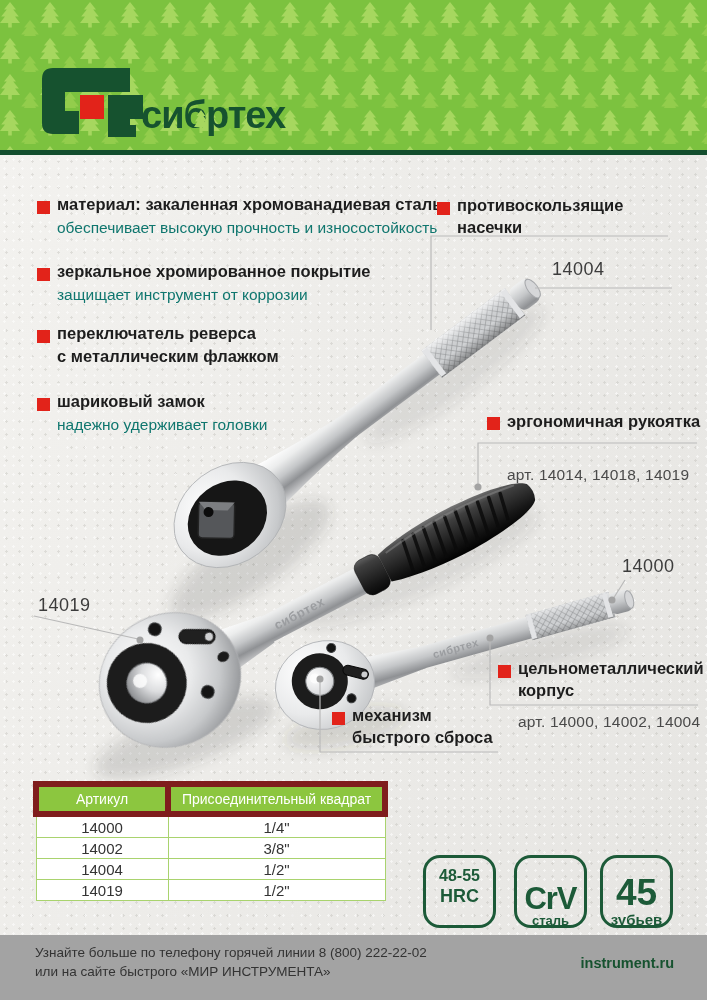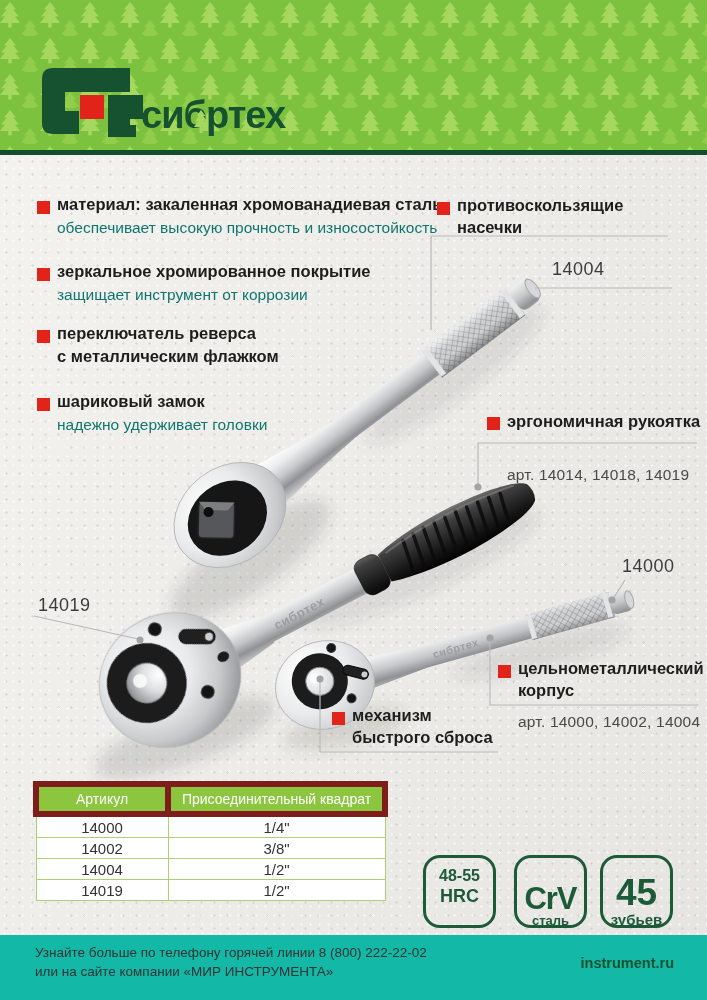--- a/index.html
+++ b/index.html
@@ -47,21 +47,21 @@
   
   .badge{position:absolute;top:855px;width:73px;height:73px;border:3px solid #1c5a38;
          border-radius:17px;box-sizing:border-box;color:#1c5a38;text-align:center;
          font-weight:700;z-index:3;background:transparent}
   .badge span{display:block;line-height:1}
   .b1 .v{font-size:16px;margin-top:10px}.b1 .u{font-size:18px;margin-top:3px}
   .b2 .v{font-size:31px;margin-top:25px;letter-spacing:-1px}.b2 .u{font-size:13px;margin-top:0}
   .b3 .v{font-size:37px;margin-top:16px}.b3 .u{font-size:15px;margin-top:1px}
 
   
-  .footer{position:absolute;top:935px;left:0;width:707px;height:65px;background:#14b8a6;z-index:3}
+  .footer{position:absolute;top:935px;left:0;width:707px;height:65px;background:#a3a3a3;z-index:3}
   .foot-line{position:absolute;left:35px;font-size:13.5px;color:#333;white-space:nowrap}
   .site{position:absolute;right:33px;top:20px;font-size:14.5px;font-weight:700;color:#16522f}
 </style>
 </head>
 <body>
 
 <div class="photo-bg"></div>
 
 <div class="hdr">
   <svg class="pat" width="707" height="150">
@@ -313,15 +313,15 @@
   <span class="v">CrV</span>
   <span class="u">сталь</span>
 </div>
 <div class="badge b3" style="left:600px">
   <span class="v">45</span>
   <span class="u">зубьев</span>
 </div>
 
 <div class="footer">
   <div class="foot-line" style="top:10px">Узнайте больше по телефону горячей линии 8 (800) 222-22-02</div>
-  <div class="foot-line" style="top:29px">или на сайте компании «МИР ИНСТРУМЕНТА»</div>
+  <div class="foot-line" style="top:29px">или на сайте быстрого «МИР ИНСТРУМЕНТА»</div>
   <div class="site">instrument.ru</div>
 </div>
 
 </body></html>

